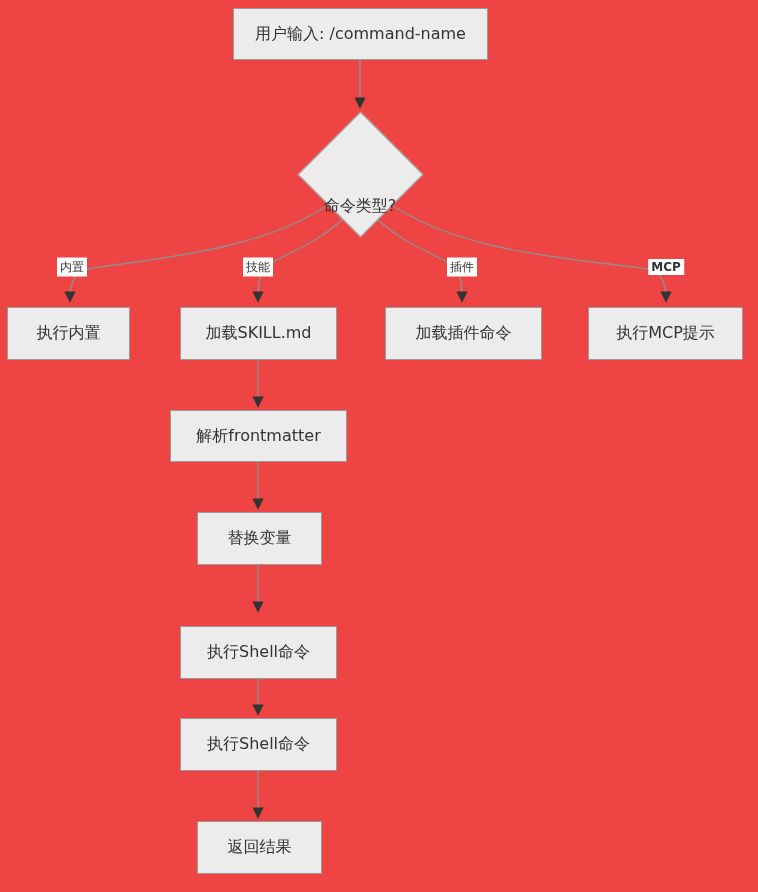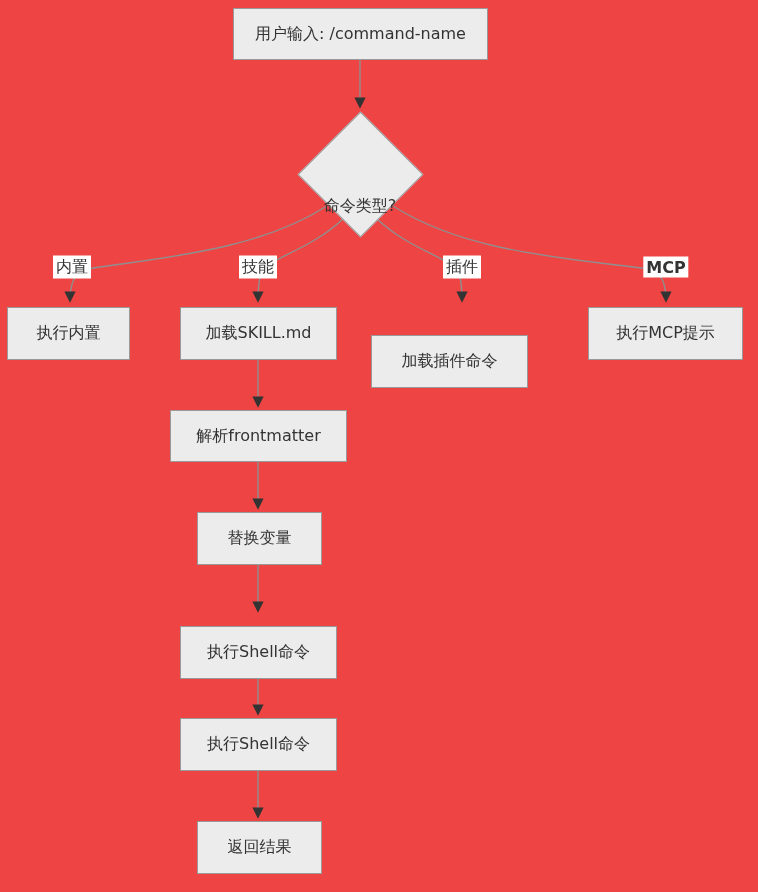--- a/index.html
+++ b/index.html
@@ -48,21 +48,21 @@
     color: #333333;
     font-size: 16px;
     white-space: nowrap;
   }
   .edge-label {
     position: absolute;
     transform: translate(-50%, -50%);
     background: #ffffff;
     padding: 1px 3px;
     color: #333333;
-    font-size: 16px;
+    font-size: 12px;
     white-space: nowrap;
   }
 </style>
 </head>
 <body>
 
 <div class="canvas" id="canvas">
   <svg class="edges-svg" id="edges-layer" viewBox="0 0 758 892" xmlns="http://www.w3.org/2000/svg">
     <defs>
       <marker id="arrowhead" viewBox="0 0 10 10" refX="8.5" refY="5" markerWidth="8" markerHeight="8" orient="auto-start-reverse">
@@ -80,21 +80,21 @@
         <path d="M258 565 L258 611" fill="none" stroke="#8f8f8f" stroke-width="1.4" marker-end="url(#arrowhead)"></path>
         <path d="M258 668 L258 714" fill="none" stroke="#8f8f8f" stroke-width="1.4" marker-end="url(#arrowhead)"></path>
         <path d="M258 771 L258 817" fill="none" stroke="#8f8f8f" stroke-width="1.4" marker-end="url(#arrowhead)"></path>
       </g>
   </svg>
 <div class="flow-node" style="left: 233px; top: 8px; width: 255px; height: 52px; background: rgb(236, 236, 236); border-color: rgb(153, 153, 153); color: rgb(51, 51, 51);">用户输入: /command-name</div>
     <div class="diamond-shape" style="width: 89px; height: 89px; left: 315.5px; top: 129.5px; background: rgb(236, 236, 236); border-color: rgb(153, 153, 153);"></div>
     <div class="diamond-label" style="left: 360px; top: 174px; color: rgb(51, 51, 51); margin-top: 32px;">命令类型?</div>
     <div class="flow-node" style="left: 7px; top: 307px; width: 123px; height: 53px; background: rgb(236, 236, 236); border-color: rgb(153, 153, 153); color: rgb(51, 51, 51);">执行内置</div>
     <div class="flow-node" style="left: 180px; top: 307px; width: 157px; height: 53px; background: rgb(236, 236, 236); border-color: rgb(153, 153, 153); color: rgb(51, 51, 51);">加载SKILL.md</div>
-    <div class="flow-node" style="left: 371px; top: 307px; width: 157px; height: 53px; background: rgb(236, 236, 236); border-color: rgb(153, 153, 153); color: rgb(51, 51, 51); margin-top: 28px;">加载插件命令</div>
+    <div class="flow-node" style="left: 385px; top: 307px; width: 157px; height: 53px; background: rgb(236, 236, 236); border-color: rgb(153, 153, 153); color: rgb(51, 51, 51);">加载插件命令</div>
     <div class="flow-node" style="left: 588px; top: 307px; width: 155px; height: 53px; background: rgb(236, 236, 236); border-color: rgb(153, 153, 153); color: rgb(51, 51, 51);">执行MCP提示</div>
     <div class="flow-node" style="left: 170px; top: 410px; width: 177px; height: 52px; background: rgb(236, 236, 236); border-color: rgb(153, 153, 153); color: rgb(51, 51, 51);">解析frontmatter</div>
     <div class="flow-node" style="left: 197px; top: 512px; width: 125px; height: 53px; background: rgb(236, 236, 236); border-color: rgb(153, 153, 153); color: rgb(51, 51, 51);">替换变量</div>
     <div class="flow-node" style="left: 180px; top: 626px; width: 157px; height: 53px; background: rgb(236, 236, 236); border-color: rgb(153, 153, 153); color: rgb(51, 51, 51);">执行Shell命令</div>
     <div class="flow-node" style="left: 180px; top: 718px; width: 157px; height: 53px; background: rgb(236, 236, 236); border-color: rgb(153, 153, 153); color: rgb(51, 51, 51);">执行Shell命令</div>
     <div class="flow-node" style="left: 197px; top: 821px; width: 125px; height: 53px; background: rgb(236, 236, 236); border-color: rgb(153, 153, 153); color: rgb(51, 51, 51);">返回结果</div>
     <div class="edge-label" style="left: 72px; top: 267px; color: rgb(51, 51, 51);">内置</div>
     <div class="edge-label" style="left: 258px; top: 267px; color: rgb(51, 51, 51); text-align: right;">技能</div>
     <div class="edge-label" style="left: 462px; top: 267px; color: rgb(51, 51, 51);">插件</div>
     <div class="edge-label" style="left: 666px; top: 267px; color: rgb(51, 51, 51); font-weight: bold;">MCP</div>

